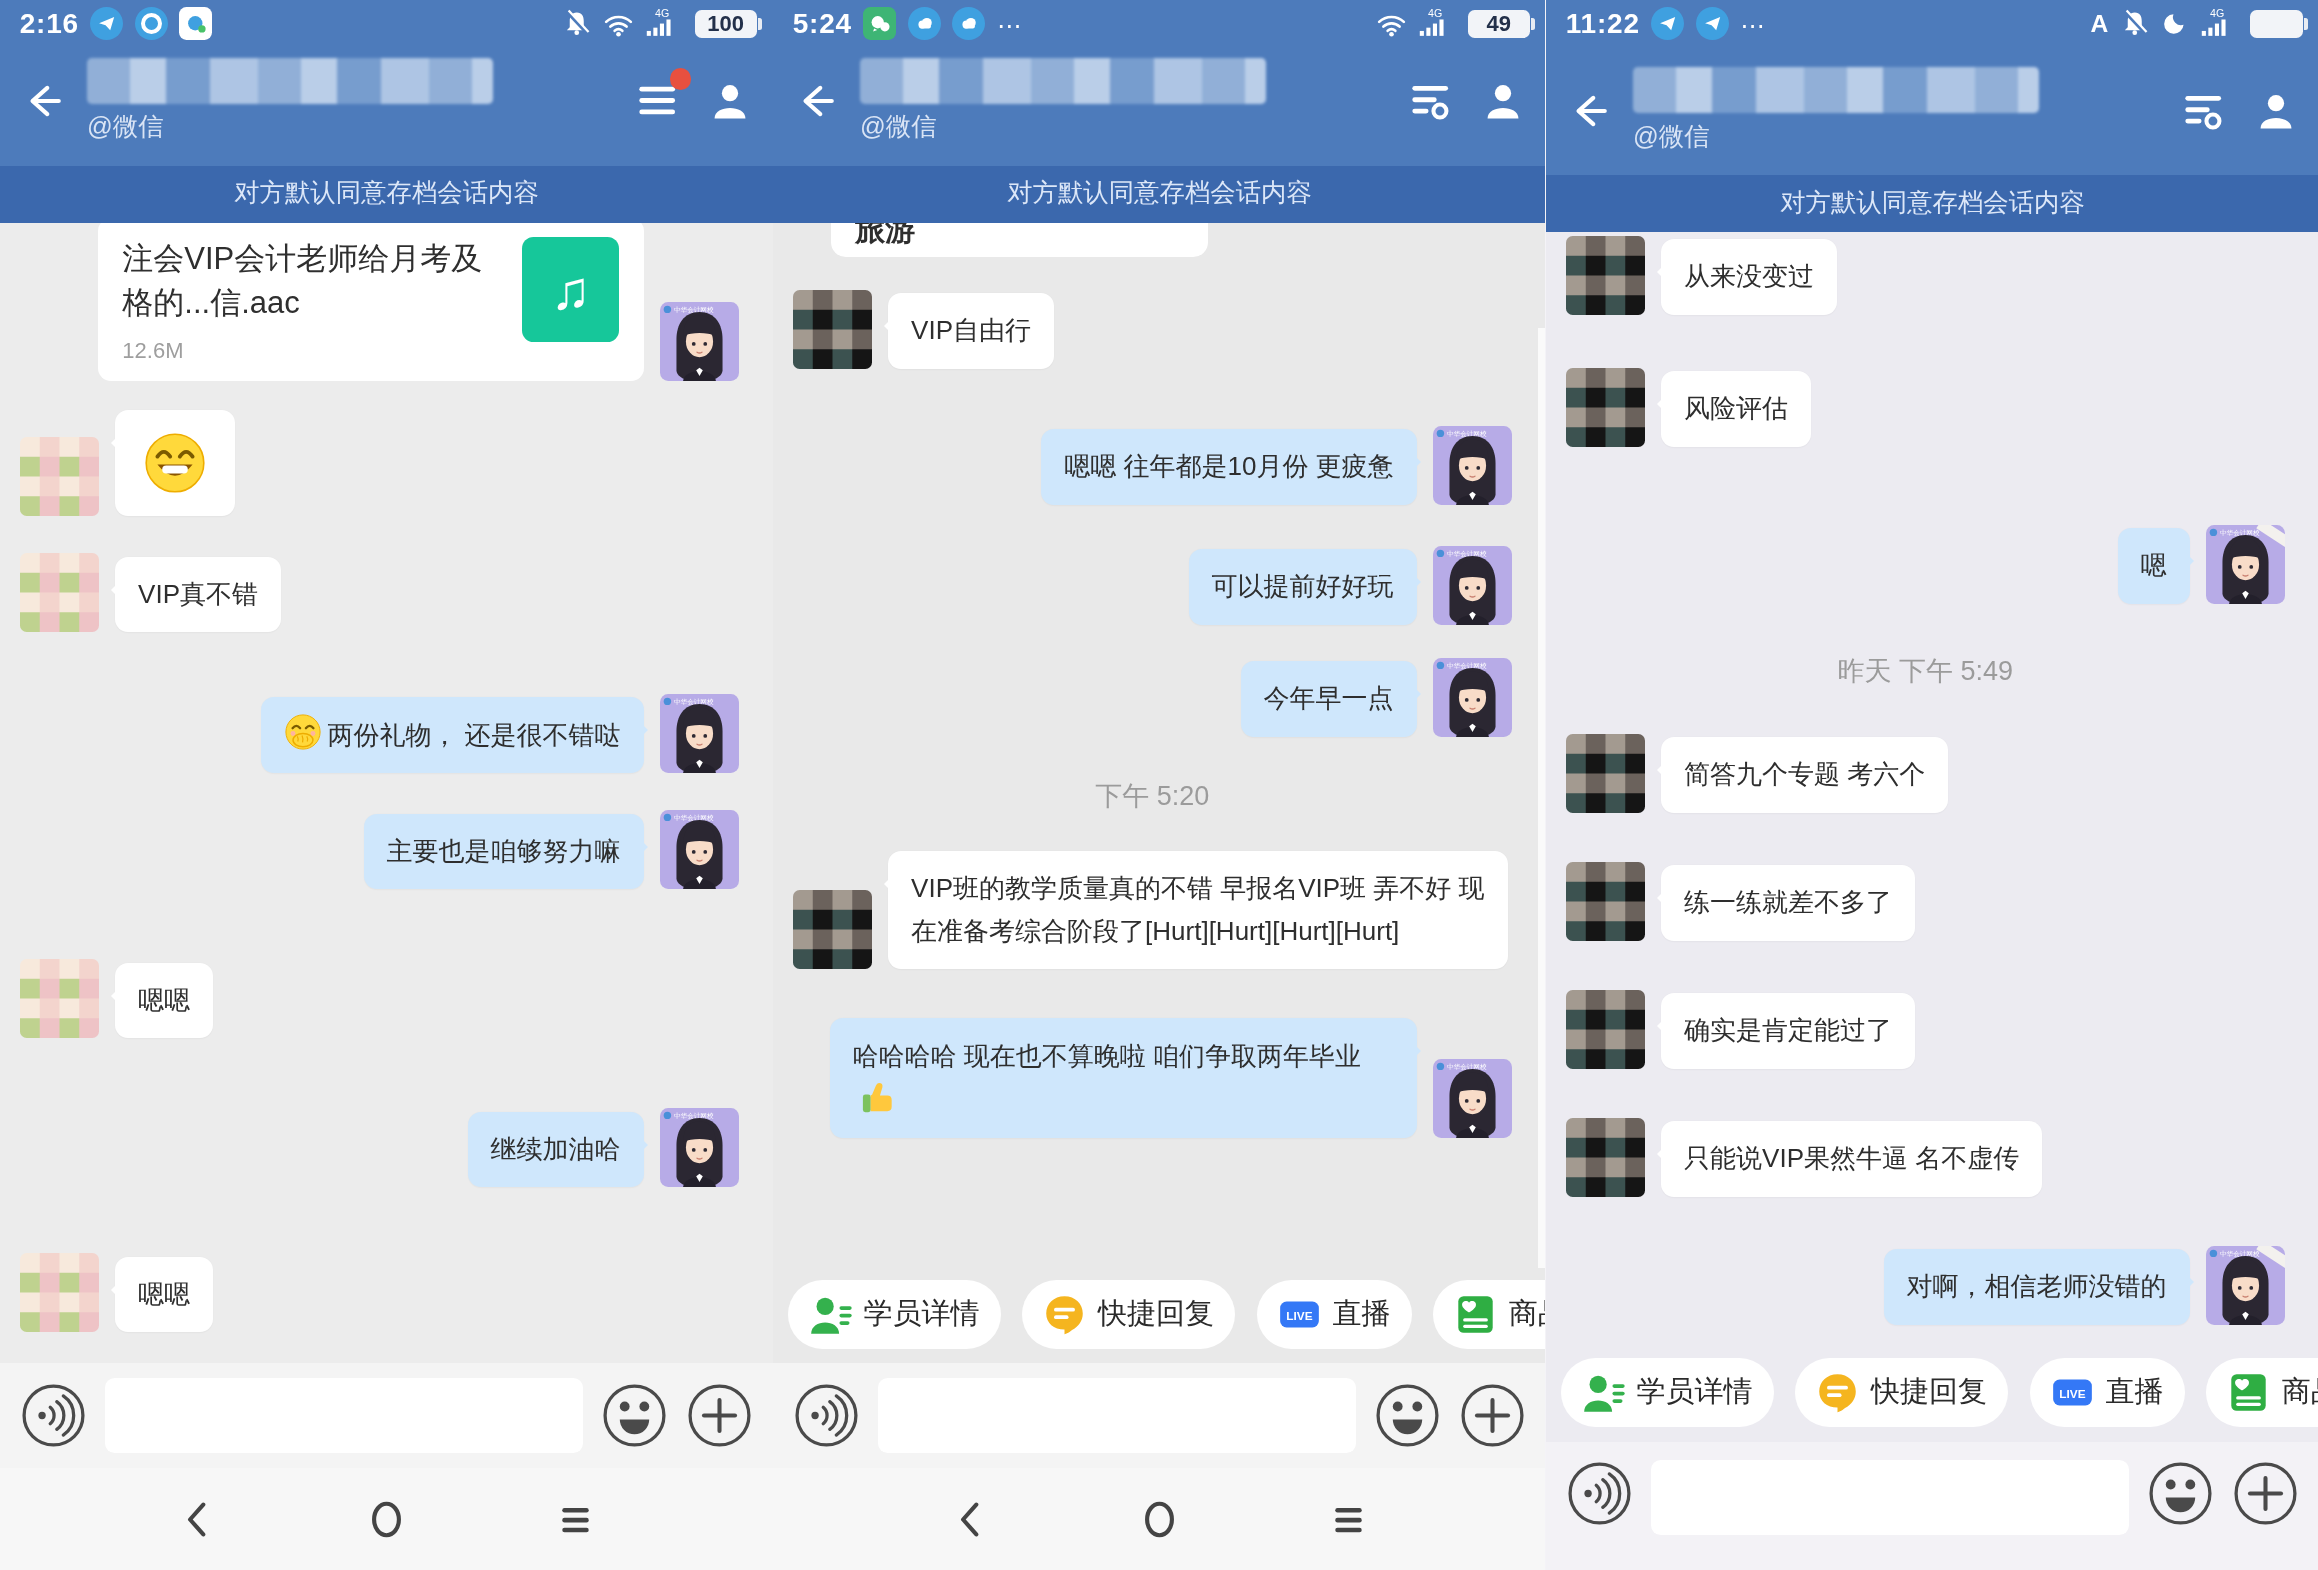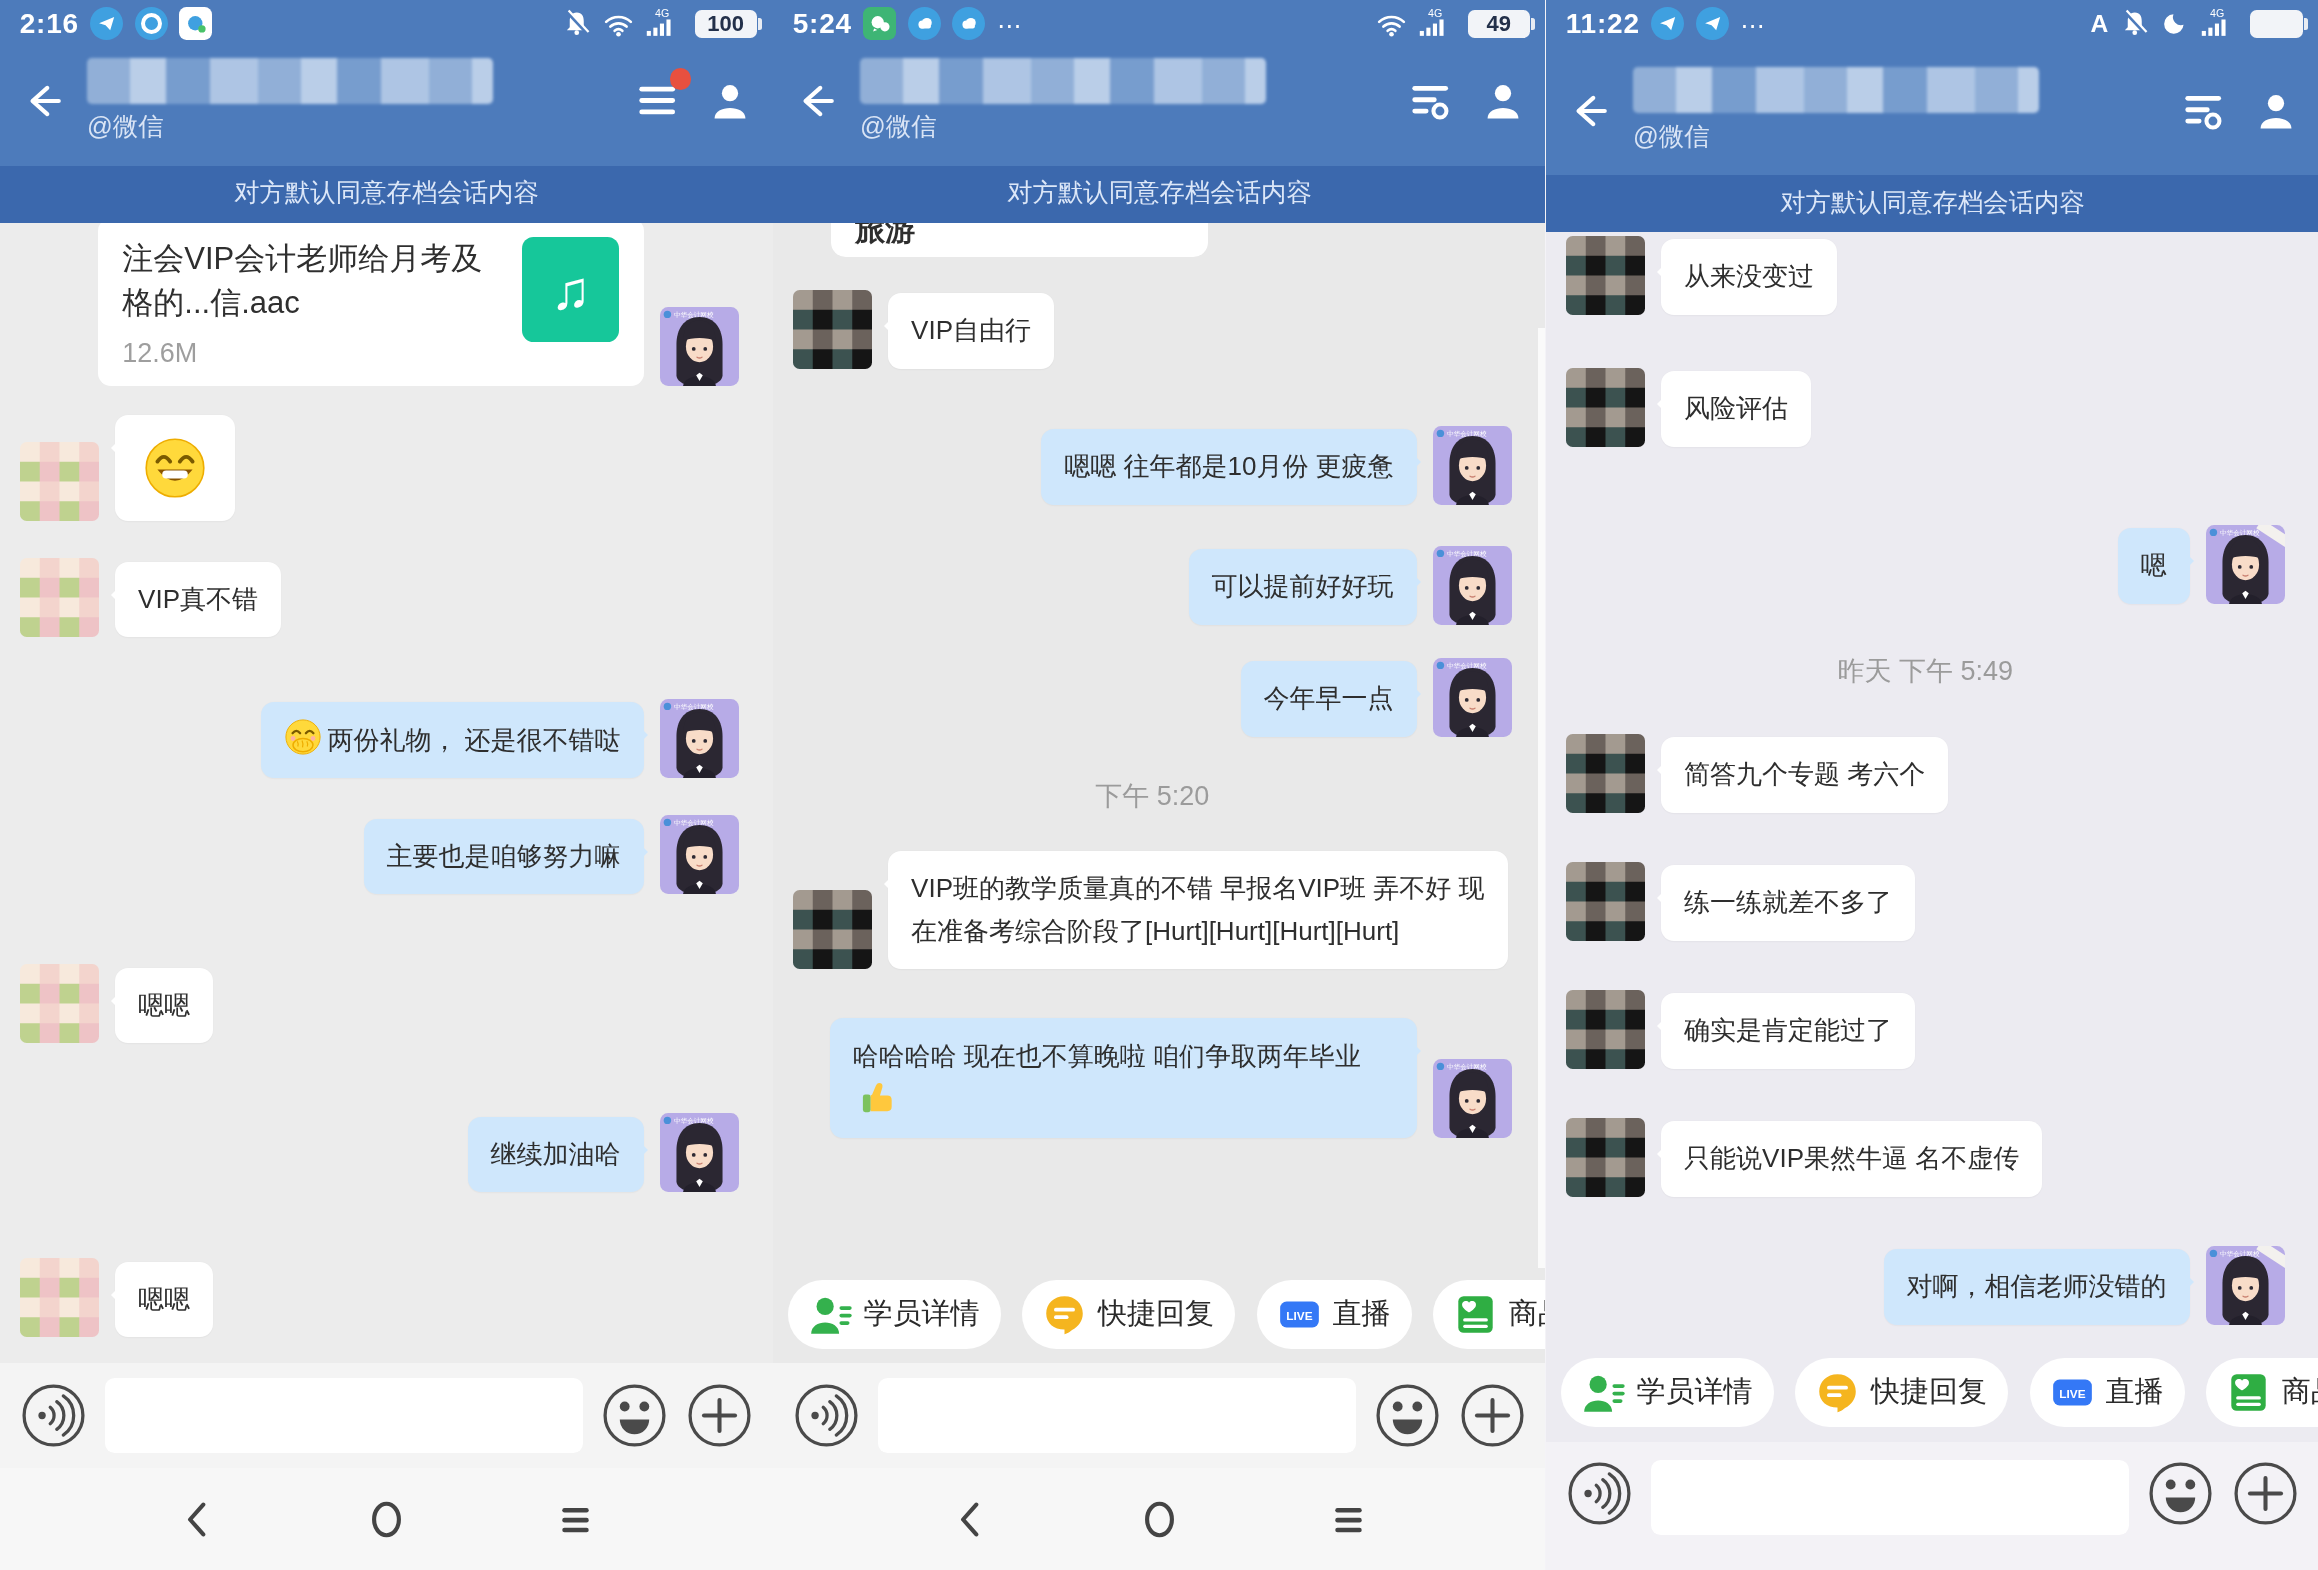--- a/index.html
+++ b/index.html
@@ -66,21 +66,21 @@
   .bubble.emoji-only{padding:21.3px 28px;}
   .bubble.emoji-only svg{width:64px;height:64px;display:block;}
   .timestamp{text-align:center;color:#9b9b9b;font-size:27px;}
   .clip-bubble{height:34px;overflow:hidden;width:328px;margin-left:38px;background:#fff;border-radius:0 0 14.8px 14.8px;padding:0 24.6px;}
   .clip-bubble span{display:block;margin-top:-13px;font-size:30px;color:#2e2e2e;font-weight:bold;}
 
   
   .file-card{width:500px;background:#fff;border-radius:13px;padding:19.7px 21.3px 16.4px 24.6px;display:grid;
              grid-template-columns:1fr 100px;grid-template-rows:auto auto;column-gap:14.8px;}
   .file-title{font-size:31px;line-height:44px;color:#2f2f2f;grid-column:1;}
-  .file-size{font-size:27px;color:#9e9e9e;margin-top:13px;grid-column:1;}
+  .file-size{font-size:22px;color:#9e9e9e;margin-top:13px;grid-column:1;}
   .file-icon{grid-column:2;grid-row:1 / span 2;align-self:start;width:97px;height:105px;border-radius:11.5px;background:#16c79a;
              display:flex;align-items:center;justify-content:center;color:#fff;font-size:54px;}
 
   
   .chipbar{flex:0 0 auto;display:flex;gap:21.3px;padding:11.5px 14.8px 14.8px 14.8px;overflow:hidden;}
   .p2 .chipbar{background:#e9e9e9;}
   .p3 .chipbar{background:#ecebf1;}
   .chip{background:#fff;border-radius:36px;height:69px;display:flex;align-items:center;gap:11.5px;
         padding:0 21.3px;flex:0 0 auto;}
   .chip svg{width:43px;height:43px;}

